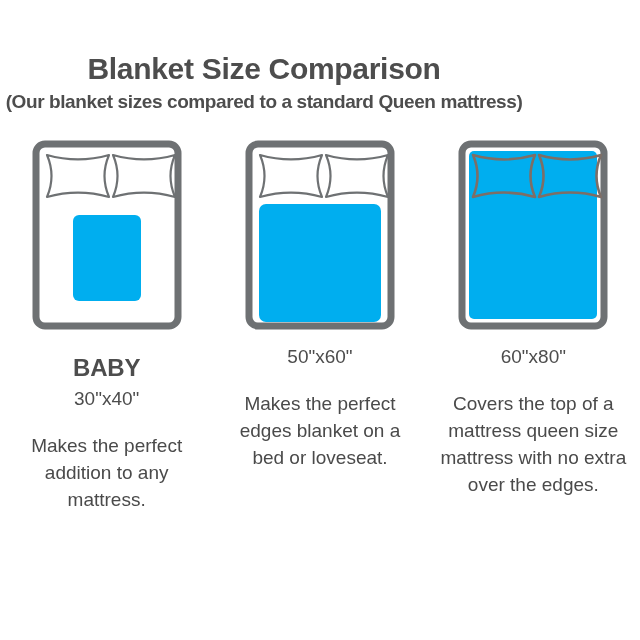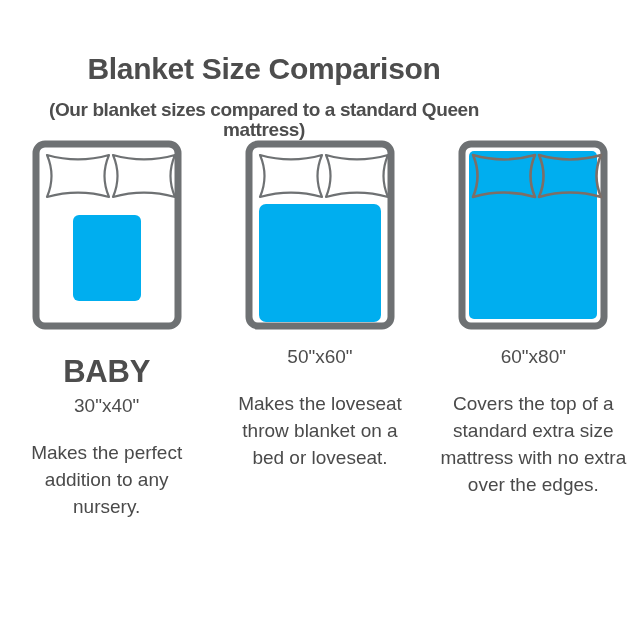--- a/index.html
+++ b/index.html
@@ -32,21 +32,21 @@
   .title {
     margin: 0;
     padding-top: 53px;
     font-size: 30px;
     font-weight: bold;
     letter-spacing: -0.3px;
     color: #4d4d4d;
     line-height: 1.05;
   }
   .subtitle {
-    margin: 8px;
+    margin: 0;
     padding-top: 7px;
     font-size: 19px;
     font-weight: bold;
     letter-spacing: -0.4px;
     color: #4d4d4d;
     line-height: 1.1;
   }
 
   
   .columns {
@@ -73,21 +73,21 @@
   .bed-svg {
     display: block;
     width: 150px;
     height: 198px;
   }
 
   
   .size-name {
     margin: 0;
     padding-top: 18px;
-    font-size: 31px;
+    font-size: 24px;
     font-weight: bold;
     letter-spacing: -0.2px;
     color: #4d4d4d;
     line-height: 1;
     text-align: right;
   }
   .size-dims {
     margin: 0;
     padding-top: 9px;
     font-size: 19px;
@@ -127,46 +127,46 @@
 
           <path d="M15 15 C 36 21, 56 21, 77 15 C 71 29, 71 43, 77 57 C 56 51, 36 51, 15 57 C 21 43, 21 29, 15 15 Z" fill="#ffffff" stroke="#6E7173" stroke-width="2.2" stroke-linejoin="round"></path>
 
           <path d="M81 15 C 102 21, 122 21, 143 15 C 137 29, 137 43, 143 57 C 122 51, 102 51, 81 57 C 87 43, 87 29, 81 15 Z" fill="#ffffff" stroke="#6E7173" stroke-width="2.2" stroke-linejoin="round"></path>
 
           <rect x="41" y="75" width="68" height="86" rx="6" ry="6" fill="#00AEEF"></rect>
         </svg>
       </div>
       <p class="size-name">BABY</p>
       <p class="size-dims">30"x40"</p>
-      <p class="desc">Makes the perfect addition to any nursery.</p>
+      <p class="desc">Makes the perfect addition to any mattress.</p>
     </div>
 
     <div class="column">
       <div class="bed-figure">
         <svg class="bed-svg" viewBox="0 0 150 198" xmlns="http://www.w3.org/2000/svg">
           <rect x="4" y="4" width="142" height="182" rx="9" ry="9" fill="#ffffff" stroke="#6E7173" stroke-width="7"></rect>
           <path d="M15 15 C 36 21, 56 21, 77 15 C 71 29, 71 43, 77 57 C 56 51, 36 51, 15 57 C 21 43, 21 29, 15 15 Z" fill="#ffffff" stroke="#6E7173" stroke-width="2.2" stroke-linejoin="round"></path>
           <path d="M81 15 C 102 21, 122 21, 143 15 C 137 29, 137 43, 143 57 C 122 51, 102 51, 81 57 C 87 43, 87 29, 81 15 Z" fill="#ffffff" stroke="#6E7173" stroke-width="2.2" stroke-linejoin="round"></path>
 
           <rect x="14" y="64" width="122" height="118" rx="7" ry="7" fill="#00AEEF"></rect>
         </svg>
       </div>
       <p class="size-dims">50"x60"</p>
-      <p class="desc">Makes the loveseat throw blanket on a bed or loveseat.</p>
+      <p class="desc">Makes the perfect edges blanket on a bed or loveseat.</p>
     </div>
 
     <div class="column">
       <div class="bed-figure">
         <svg class="bed-svg" viewBox="0 0 150 198" xmlns="http://www.w3.org/2000/svg">
           <rect x="4" y="4" width="142" height="182" rx="9" ry="9" fill="#ffffff" stroke="#6E7173" stroke-width="7"></rect>
 
           <rect x="11" y="11" width="128" height="168" rx="5" ry="5" fill="#00AEEF"></rect>
 
           <path d="M15 15 C 36 21, 56 21, 77 15 C 71 29, 71 43, 77 57 C 56 51, 36 51, 15 57 C 21 43, 21 29, 15 15 Z" fill="none" stroke="#7D6E66" stroke-width="2.6" stroke-linejoin="round"></path>
           <path d="M81 15 C 102 21, 122 21, 143 15 C 137 29, 137 43, 143 57 C 122 51, 102 51, 81 57 C 87 43, 87 29, 81 15 Z" fill="none" stroke="#7D6E66" stroke-width="2.6" stroke-linejoin="round"></path>
         </svg>
       </div>
       <p class="size-dims">60"x80"</p>
-      <p class="desc">Covers the top of a standard extra size mattress with no extra over the edges.</p>
+      <p class="desc">Covers the top of a mattress queen size mattress with no extra over the edges.</p>
     </div>
 
   </div>
 </div>
 
 </body></html>

